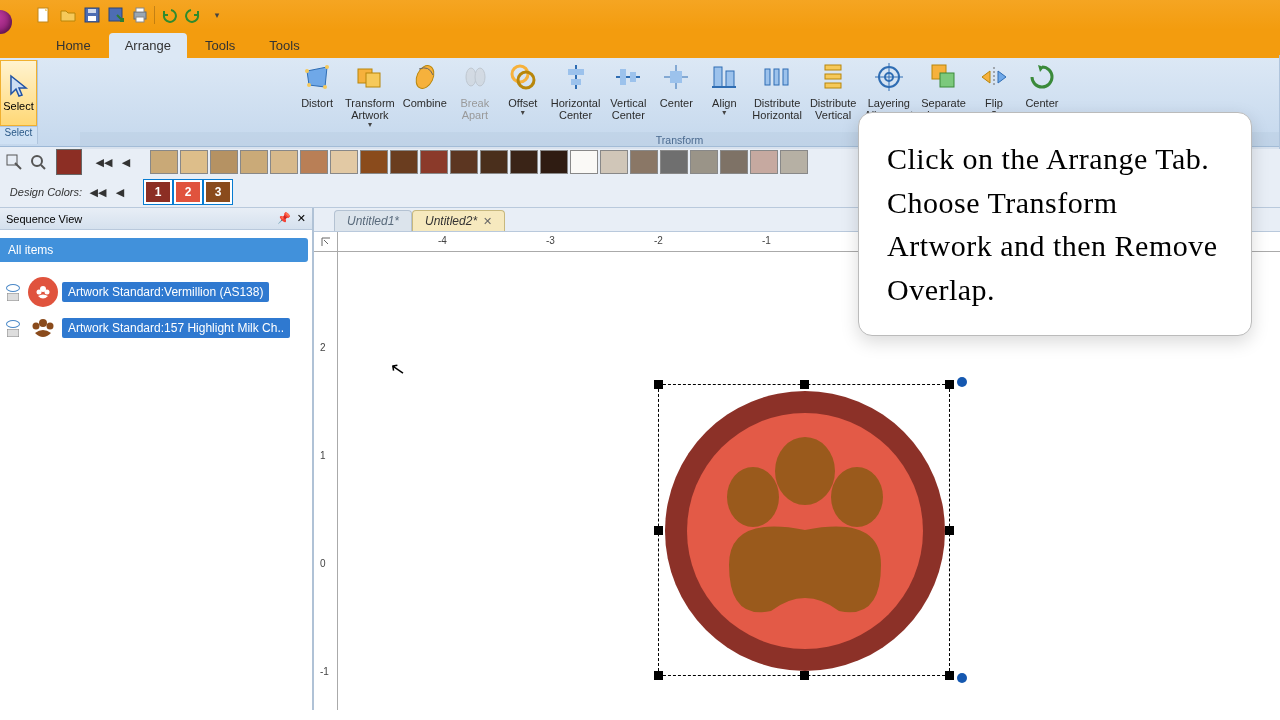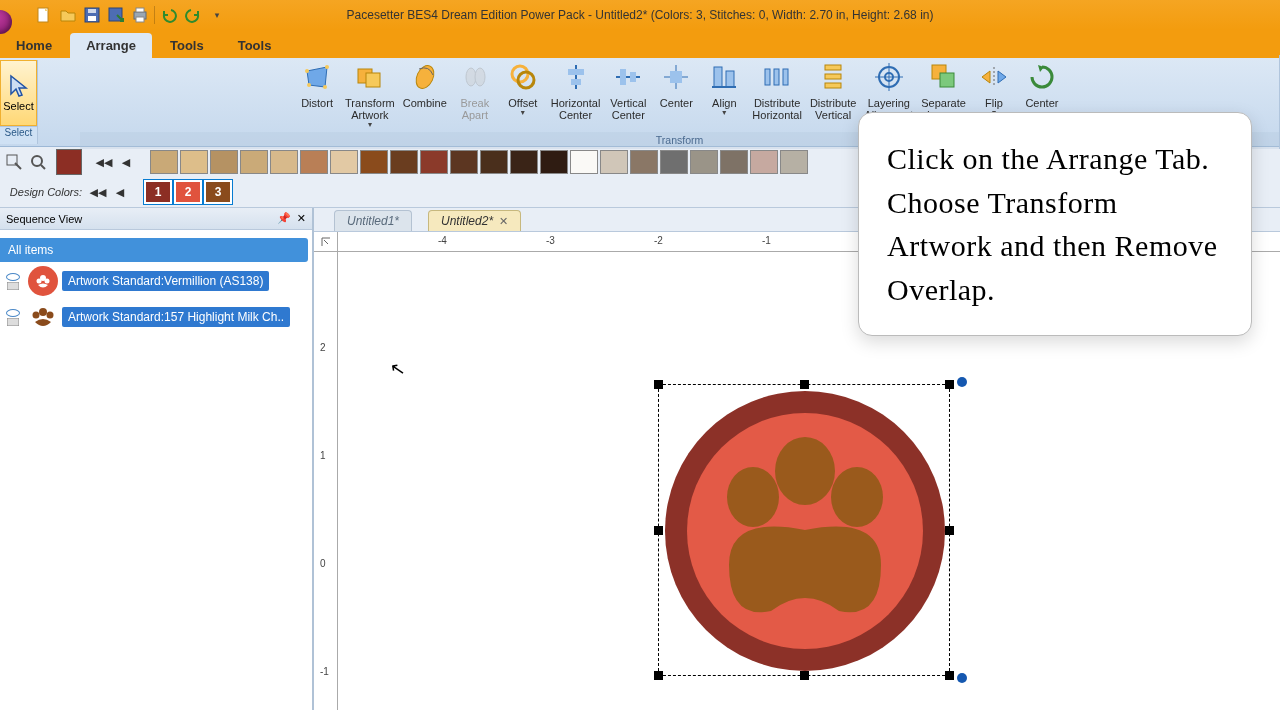--- a/index.html
+++ b/index.html
@@ -7,21 +7,21 @@
 
 
 .titlebar { height: 30px; background: linear-gradient(to bottom, #f5a522 0%, #f39c0e 100%); display: flex; align-items: center; padding: 0 4px; position: relative; }
 .app-orb { width: 24px; height: 24px; border-radius: 50%; background: radial-gradient(circle at 35% 30%, #c23ba0, #7a1664); box-shadow: inset -2px -2px 4px rgba(0,0,0,.3); margin-left: -12px; margin-top: 8px; position: absolute; top: 2px; left: 0; z-index: 5; }
 .qat { display: flex; gap: 4px; margin-left: 30px; align-items: center; }
 .qat-btn { width: 20px; height: 20px; display: flex; align-items: center; justify-content: center; }
 .title-text { position: absolute; left: 50%; transform: translateX(-50%); font-size: 12px; color: #333; white-space: nowrap; }
 .qat-sep { width: 1px; height: 18px; background: rgba(0,0,0,.2); }
 
 
-.ribbon-tabs { height: 28px; background: #f39c0e; display: flex; align-items: flex-end; gap: 2px; font-weight: bold; }
+.ribbon-tabs { height: 28px; background: #f39c0e; display: flex; align-items: flex-end; padding-left: 40px; gap: 2px; }
 .ribbon-tab { padding: 5px 16px 5px; font-size: 13px; color: #333; border-radius: 4px 4px 0 0; cursor: default; }
 .ribbon-tab.active { background: #dce8f5; }
 
 
 .ribbon-body { height: 89px; background: linear-gradient(to bottom, #dce8f5 0%, #c5d8ed 100%); border-bottom: 1px solid #9db8d6; display: flex; align-items: center; gap: 42px; }
 .ribbon-group { display: flex; flex-direction: column; align-items: center; justify-content: space-between; padding: 2px 0 0; border-right: 1px solid #b0c5dd; position: relative; }
 .ribbon-btns { display: flex; gap: 0; padding: 2px 6px 0; }
 .ribbon-btn { display: flex; flex-direction: column; align-items: center; justify-content: flex-start; padding: 2px 4px; min-width: 48px; font-size: 11px; color: #2b2b2b; text-align: center; line-height: 1.1; cursor: default; }
 .ribbon-btn.disabled { color: #999; }
 .ribbon-icon { width: 32px; height: 32px; margin-bottom: 4px; display: flex; align-items: center; justify-content: center; }
@@ -41,30 +41,30 @@
 .swatch { width: 28px; height: 24px; border: 1px solid #888; }
 .swatch.num { color: #fff; font-size: 12px; font-weight: bold; display: flex; align-items: center; justify-content: center; border: 2px solid #fff; box-shadow: 0 0 0 1px #067bd1; }
 .cur-color { width: 26px; height: 26px; background: #8c2e24; border: 1px solid #666; }
 .zoom-icons { display: flex; gap: 4px; margin-right: 6px; }
 
 
 .main { display: flex; height: calc(720px - 30px - 28px - 100px - 60px); }
 .seqview { width: 314px; border-right: 2px solid #b0c2d6; display: flex; flex-direction: column; background: #fff; }
 .seqview-hdr { height: 22px; background: linear-gradient(to bottom, #e8eef6, #d5e1ee); font-size: 11px; padding: 3px 6px; display: flex; align-items: center; justify-content: space-between; border-bottom: 1px solid #b9c9dc; }
 .seqview-hdr-btns { display: flex; gap: 6px; font-size: 11px; }
-.allitems { background: #4191db; color: #fff; font-size: 12px; padding: 5px 8px; margin: 8px 4px 1px 0; border-radius: 0 3px 3px 0; }
+.allitems { background: #4191db; color: #fff; font-size: 12px; padding: 5px 8px; margin: 8px 4px 12px 0; border-radius: 0 3px 3px 0; }
 .seq-item { display: flex; align-items: center; gap: 4px; padding: 3px 2px; font-size: 12px; }
 .seq-toggle { width: 22px; display: flex; flex-direction: column; gap: 1px; align-items: center; }
 .eye { width: 14px; height: 8px; border: 1px solid #4a88c7; border-radius: 50%; }
 .seq-thumb { width: 30px; height: 30px; border-radius: 50%; display: flex; align-items: center; justify-content: center; flex-shrink: 0; }
 .seq-label { background: #2f79d0; color: #fff; padding: 3px 6px; border-radius: 2px; white-space: nowrap; overflow: hidden; text-overflow: ellipsis; max-width: 240px; }
 
 
 .canvas-wrap { flex: 1; background: #fff; position: relative; overflow: hidden; }
-.doctabs { height: 24px; background: #e8eef6; display: flex; align-items: flex-end; padding-left: 20px; gap: 16px; border-bottom: 1px solid #b9c9dc; }
+.doctabs { height: 24px; background: #e8eef6; display: flex; align-items: flex-end; padding-left: 20px; gap: 0; border-bottom: 1px solid #b9c9dc; }
 .doctab { padding: 3px 12px; font-size: 12px; font-style: italic; color: #333; background: #f6e9be; border: 1px solid #c7b87e; border-bottom: none; border-radius: 4px 4px 0 0; display: flex; align-items: center; gap: 6px; }
 .doctab.inactive { background: #dce4ec; border-color: #b4c2d2; color: #5a6b7c; }
 .doctab .x { font-size: 11px; color: #666; font-style: normal; }
 .ruler-h { position: absolute; top: 24px; left: 24px; right: 0; height: 20px; background: #fff; border-bottom: 1px solid #aaa; font-size: 10px; color: #444; }
 .ruler-v { position: absolute; top: 44px; left: 0; width: 24px; bottom: 0; background: #fff; border-right: 1px solid #aaa; font-size: 10px; color: #444; }
 .ruler-h span { position: absolute; top: 3px; }
 .ruler-v span { position: absolute; left: 6px; transform: none; }
 .corner { position: absolute; top: 24px; left: 0; width: 24px; height: 20px; background: #fff; border-right: 1px solid #aaa; border-bottom: 1px solid #aaa; display:flex; align-items:center; justify-content:center; }
 .canvas { position: absolute; top: 44px; left: 24px; right: 0; bottom: 0; background: #fff; }
 
@@ -126,21 +126,20 @@
         </svg>
       </div>
     <div class="qat-btn">
         <svg width="16" height="16">
           <path d="M6 3 A6 6 0 1 0 13 8" fill="none" stroke="#2e8b2e" stroke-width="2"></path>
           <path d="M13 4 L13 8 L9 8" fill="none" stroke="#2e8b2e" stroke-width="2"></path>
         </svg>
       </div>
     <div class="qat-btn" style="font-size:9px;color:#444">▾</div>
   </div>
-  <div class="title-text">Pacesetter BES4 Dream Edition Power Pack - Untitled2* (Colors: 3, Stitches: 0, Width: 2.70 in, Height: 2.68 in)</div>
 </div>
 
 <div class="ribbon-tabs">
   <div class="ribbon-tab">Home</div>
   <div class="ribbon-tab active">Arrange</div>
   <div class="ribbon-tab">Tools</div>
   <div class="ribbon-tab">Tools</div>
 </div>
 
 <div class="ribbon-body">

